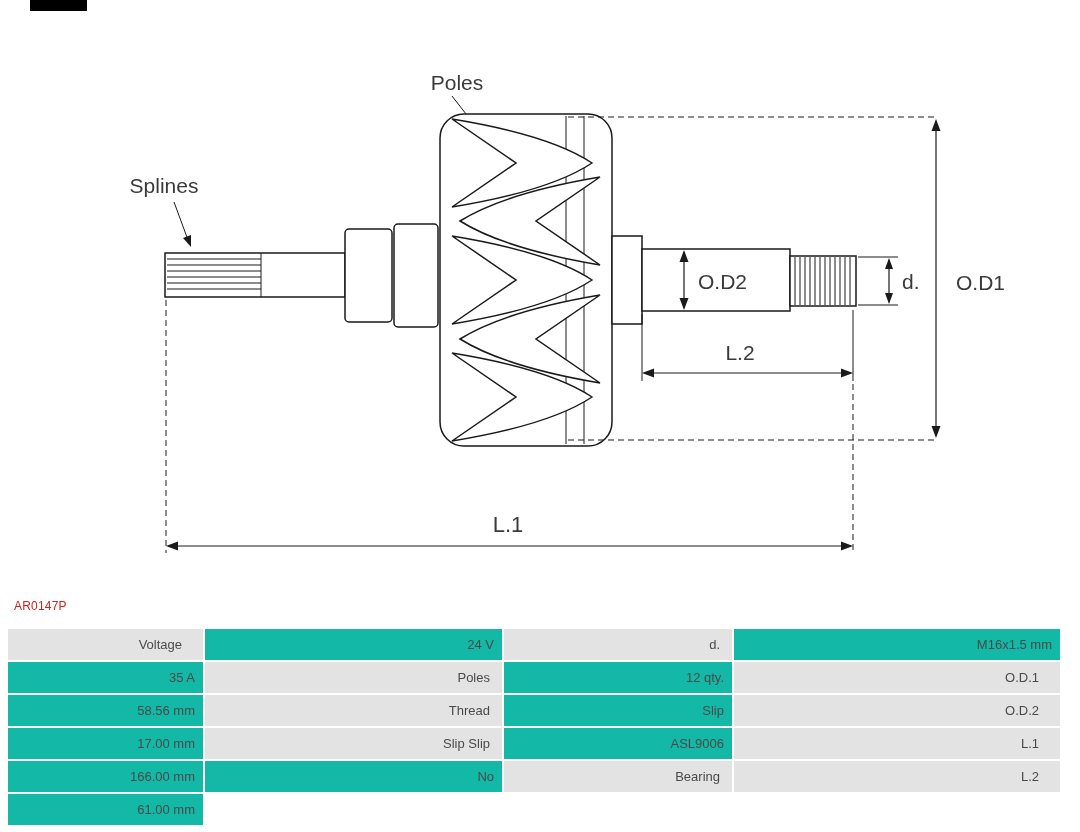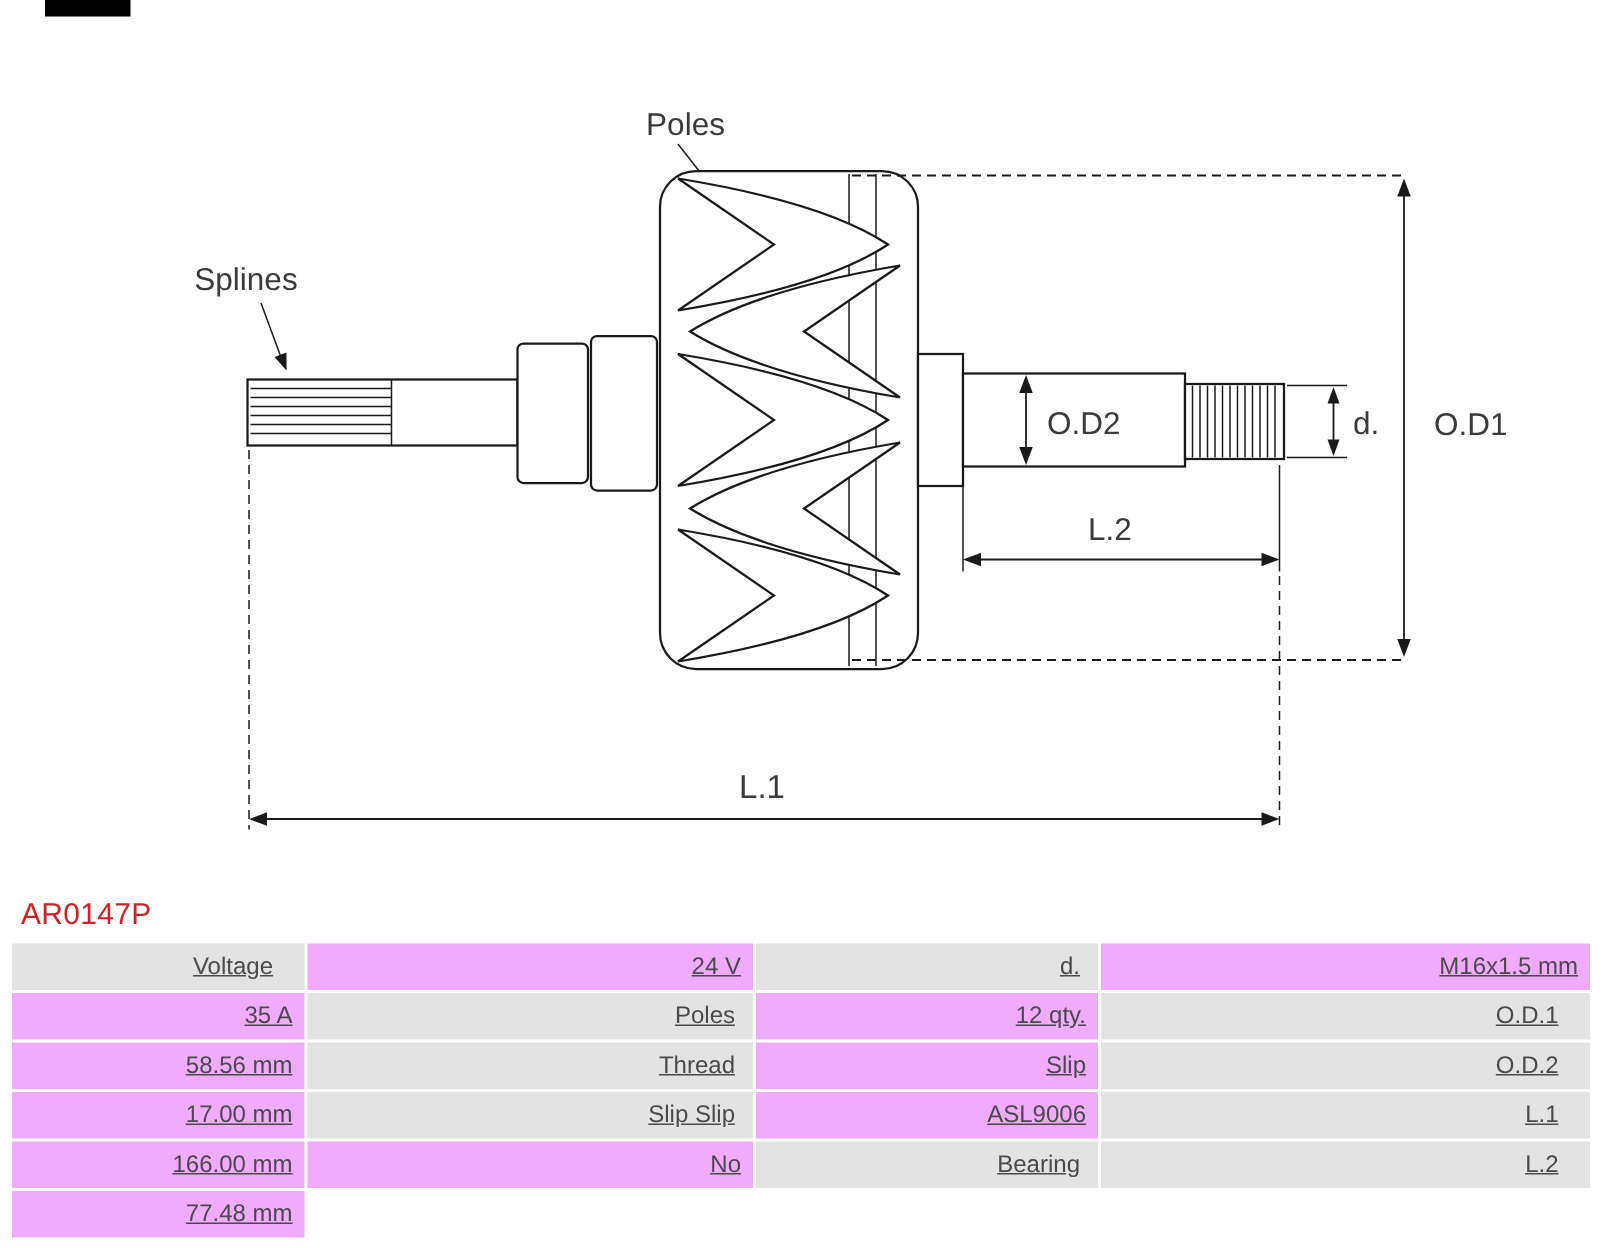--- a/index.html
+++ b/index.html
@@ -13,35 +13,35 @@
   .dlabel{font-size:21px;fill:#3a3a3a;}
   .dlabel-big{font-size:22px;fill:#3a3a3a;}
   .fw{fill:#ffffff;stroke:#1a1a1a;stroke-width:1.5;}
   .thin{fill:none;stroke:#1a1a1a;stroke-width:1;}
   .dim{fill:none;stroke:#1a1a1a;stroke-width:1.2;}
   .dash{stroke-dasharray:6 4;}
   .ah{fill:#1a1a1a;stroke:none;}
 
   .part-number{
     position:absolute;left:14px;top:599px;
-    font-size:20px;color:#cc2222;letter-spacing:.2px;
+    font-size:12px;color:#cc2222;letter-spacing:.2px;
   }
   .spec-table{
     position:absolute;left:8px;top:629px;width:1052px;
     display:grid;grid-template-columns:195px 297px 228px 326px;gap:2px;
   }
   .cell{
-    height:31px;line-height:31px;font-size:16px;color:#4a4a4a;
+    height:31px;line-height:31px;font-size:13px;color:#4a4a4a;
     text-align:right;box-sizing:border-box;padding-right:8px;
-    white-space:nowrap;overflow:hidden;text-decoration:underline;
+    white-space:nowrap;overflow:hidden;
   }
   .cell.label{background:#e3e3e3;}
   .cell.label-l{padding-right:21px;}
   .cell.label-r{padding-right:12px;}
-  .cell.value{background:#f0abfc;padding-right:8px;}
+  .cell.value{background:#14b8a6;padding-right:8px;}
   .cell.blank{background:transparent;}
 </style>
 </head>
 <body>
 
 <div class="black-mark"></div>
 
 <div class="diagram-wrap">
 <svg width="1080" height="585" viewBox="0 0 1080 585">
 
@@ -167,16 +167,16 @@
     <div class="cell value">Slip</div>
     <div class="cell label label-l">O.D.2</div>
     <div class="cell value">17.00 mm</div>
     <div class="cell label label-r">Slip Slip</div>
     <div class="cell value">ASL9006</div>
     <div class="cell label label-l">L.1</div>
     <div class="cell value">166.00 mm</div>
     <div class="cell value">No</div>
     <div class="cell label label-r">Bearing</div>
     <div class="cell label label-l">L.2</div>
-    <div class="cell value">77.48 mm</div>
+    <div class="cell value">61.00 mm</div>
     <div class="cell blank"></div>
     <div class="cell blank"></div>
   </div>
 
 </body></html>

